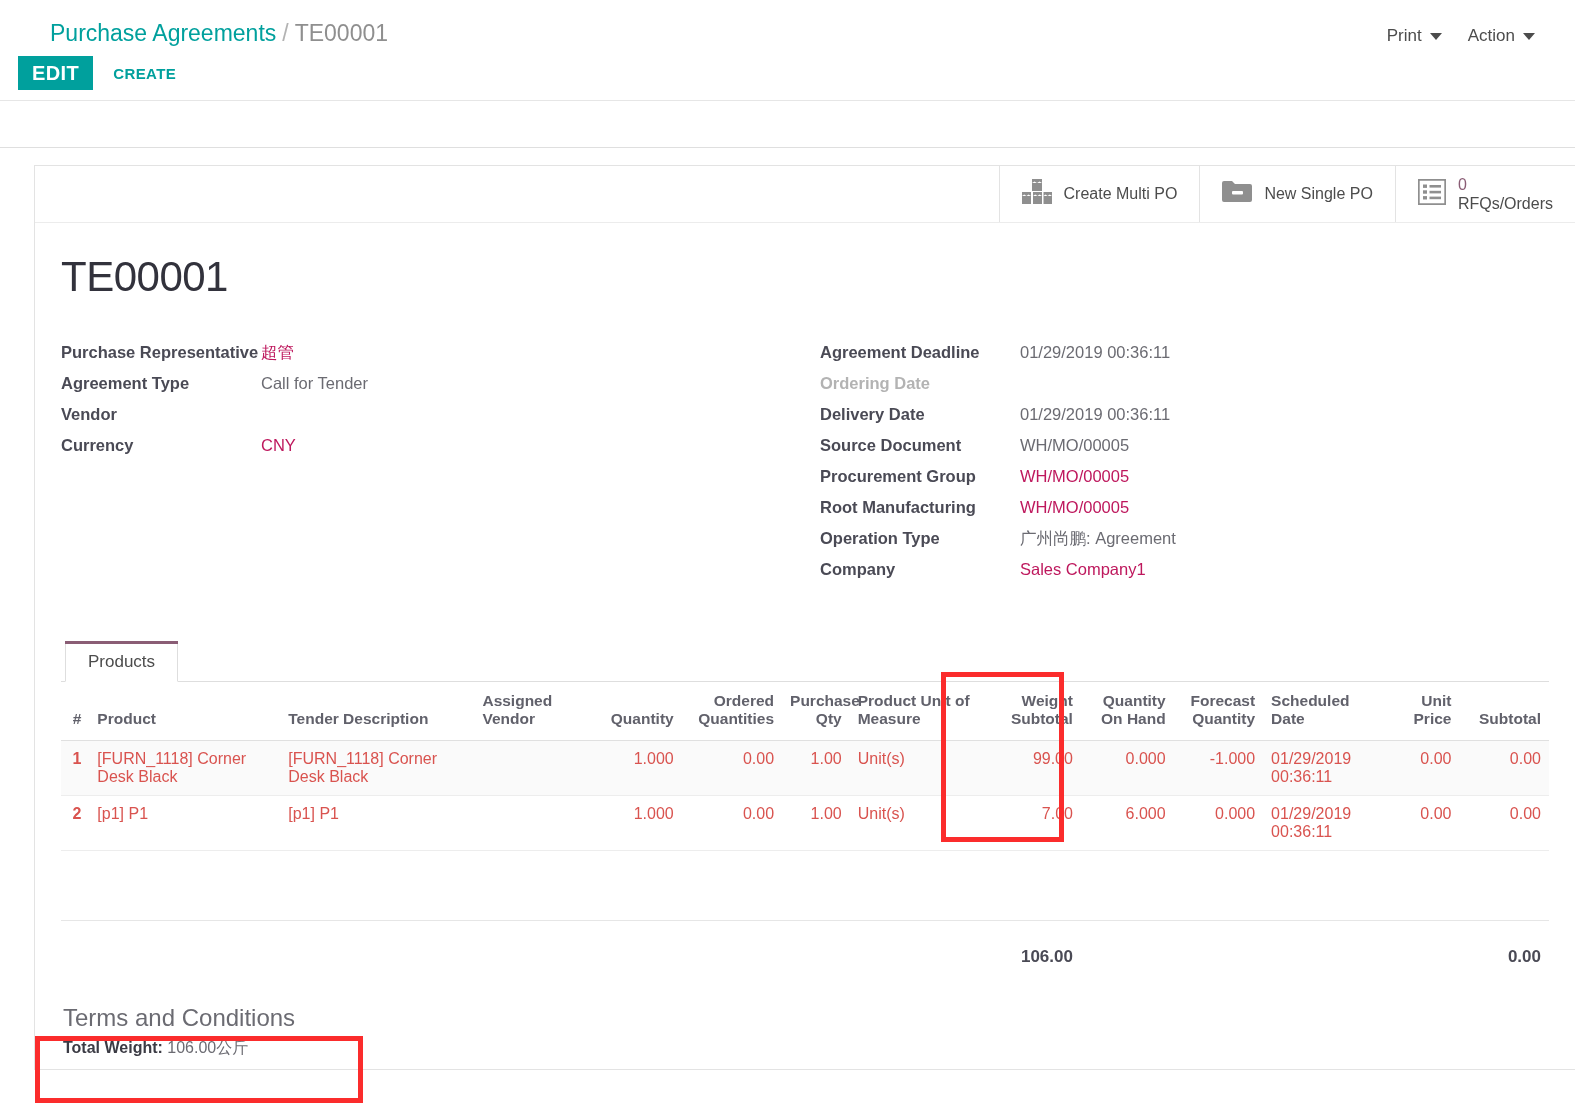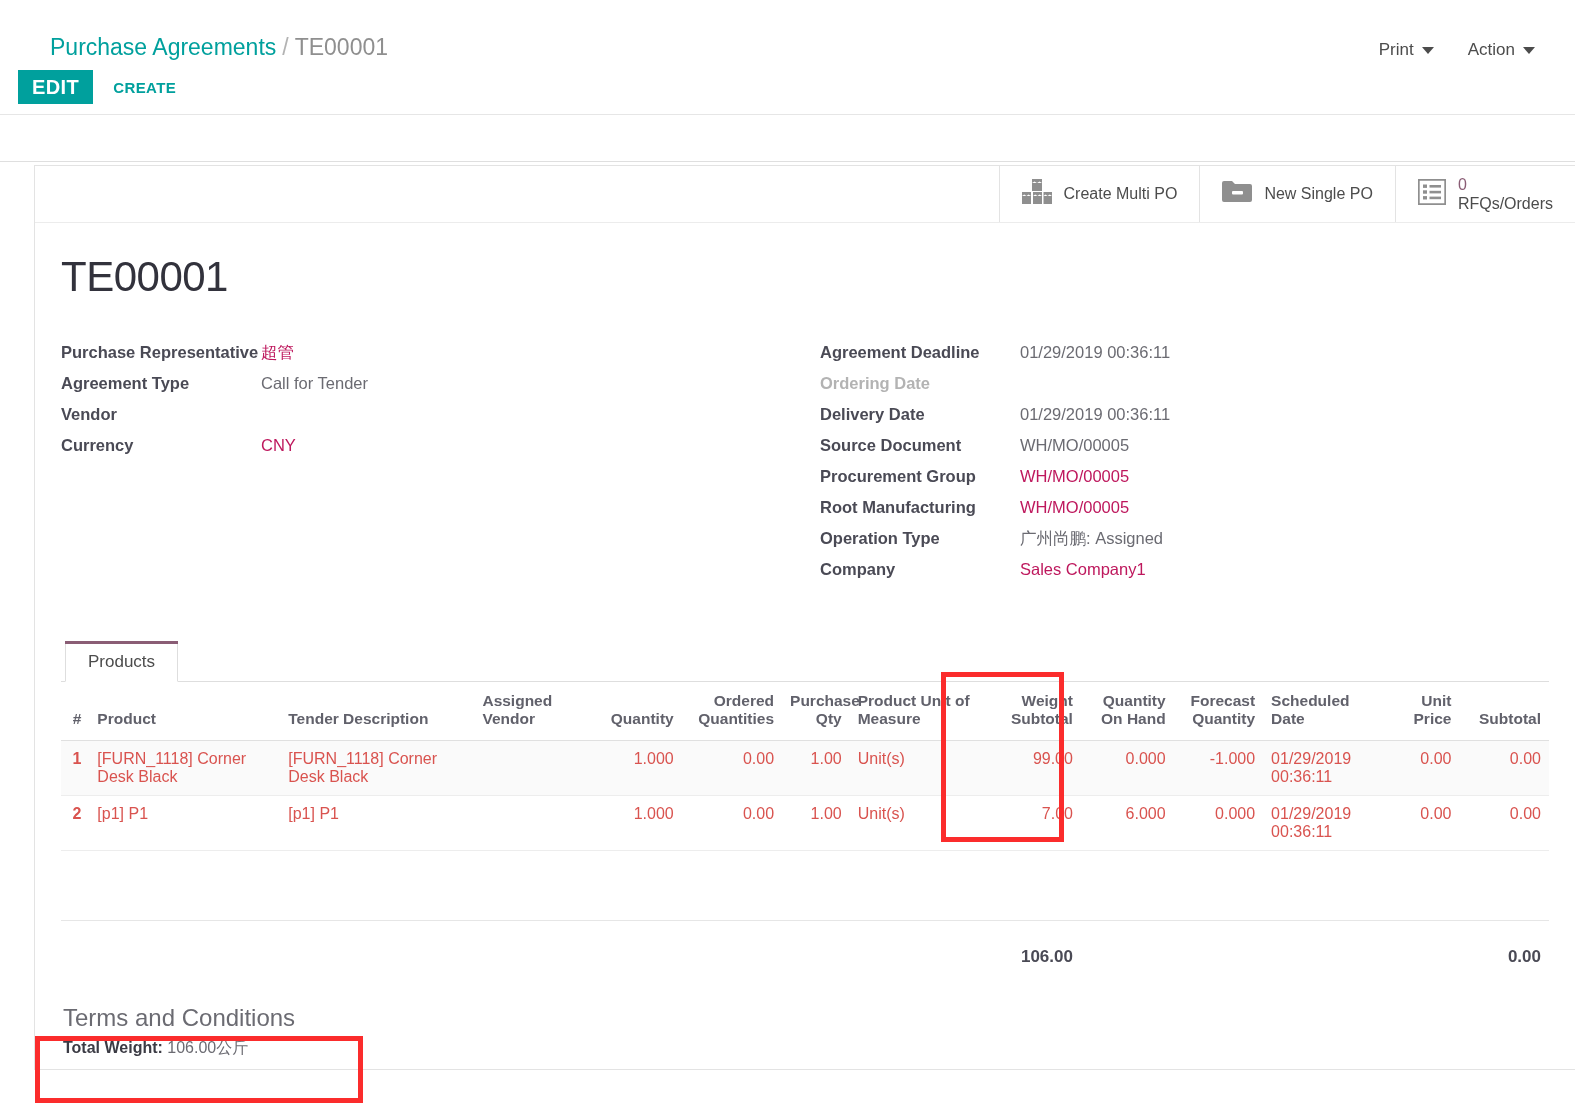--- a/index.html
+++ b/index.html
@@ -6,41 +6,41 @@
   html, body {
     margin: 0; padding: 0;
     width: 1575px; height: 1120px;
     background: #ffffff;
     font-family: "Liberation Sans", sans-serif;
     overflow: hidden;
   }
   .page { position: relative; width: 1575px; height: 1120px; background:#fff; }
 
   
-  .cp { position:relative; padding: 24px 0 0 0; }
+  .cp { position:relative; padding: 10px 0 0 0; }
   .breadcrumb { padding: 8px 0 2px 50px; font-size: 23px; line-height: 30px; }
   .bc-link { color:#00A09D; text-decoration:none; }
   .bc-sep { color:#b3b3b3; margin: 0 6px; }
   .bc-cur { color:#8f8f8f; }
 
   .btn-row { padding: 6px 0 10px 18px; display:flex; align-items:center; gap: 14px; }
   .btn-primary {
     background:#00A09D; color:#fff; border:none;
     font-size: 20px; font-weight:700; letter-spacing:.4px;
     padding: 8px 14px; line-height: 18px; cursor:pointer;
     font-family:"Liberation Sans", sans-serif;
   }
   .btn-flat {
     background:transparent; border:none; color:#00A09D;
     font-size:15px; font-weight:700; letter-spacing:.4px;
     padding: 8px 6px; cursor:pointer;
     font-family:"Liberation Sans", sans-serif;
   }
 
-  .cp-right { position:absolute; right: 40px; top: 40px; display:flex; gap: 34px; align-items:center; }
+  .cp-right { position:absolute; right: 40px; top: 26px; display:flex; gap: 26px; align-items:center; }
   .dd { display:flex; align-items:center; gap:8px; color:#4c4c4c; font-size:17px; cursor:pointer; }
   .caret { width:0;height:0;border-left:6px solid transparent;border-right:6px solid transparent;border-top:7px solid #4c4c4c; }
 
   
   .sb-row {
     position:relative; border-top:1px solid #e6e6e6; border-bottom:1px solid #dfdfdf;
     height: 48px; display:flex; align-items:center;
   }
   .sb-btns { display:flex; align-items:center; gap: 0; padding-left:18px; }
   .sb-btns .btn-primary { margin-right: 6px; }
@@ -249,21 +249,21 @@
             <div class="frow">
               <div class="flabel">Procurement Group</div>
               <div class="fval link">WH/MO/00005</div>
             </div>
             <div class="frow">
               <div class="flabel">Root Manufacturing</div>
               <div class="fval link">WH/MO/00005</div>
             </div>
             <div class="frow">
               <div class="flabel">Operation Type</div>
-              <div class="fval">广州尚鹏: Assigned</div>
+              <div class="fval">广州尚鹏: Agreement</div>
             </div>
             <div class="frow">
               <div class="flabel">Company</div>
               <div class="fval link">Sales Company1</div>
             </div>
           </div>
       </div>
 
       <div class="notebook">
         <div class="tabs" id="tabs">

